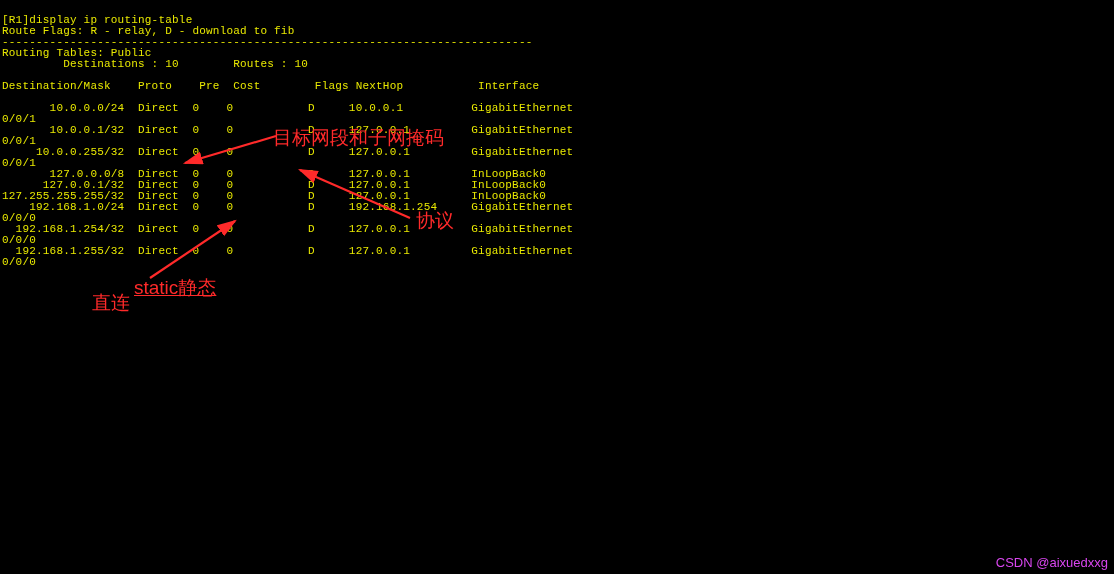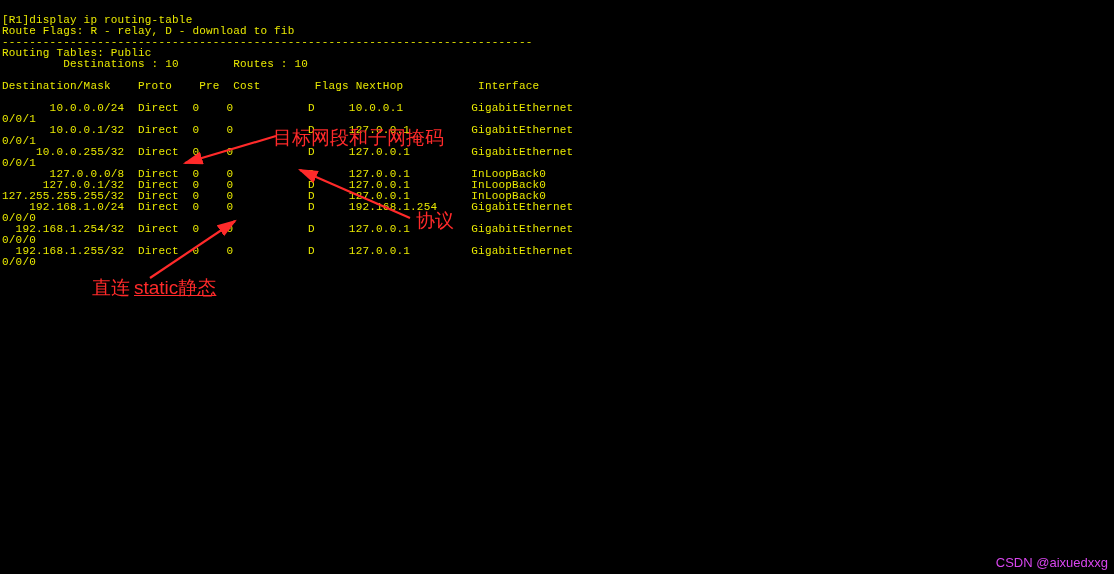--- a/index.html
+++ b/index.html
@@ -64,21 +64,21 @@
     192.168.1.0/24  Direct  0    0           D     192.168.1.254     GigabitEthernet
 0/0/0
   192.168.1.254/32  Direct  0    0           D     127.0.0.1         GigabitEthernet
 0/0/0
   192.168.1.255/32  Direct  0    0           D     127.0.0.1         GigabitEthernet
 0/0/0
 </pre>
 
 <div class="ann" style="left:273px;top:125px;">目标网段和子网掩码</div>
 <div class="ann" style="left:416px;top:208px;text-align:right;">协议</div>
-<div class="ann" style="left:92px;top:275px;">直连</div>
+<div class="ann" style="left:92px;top:290px;">直连</div>
 <div class="ann" style="left:134px;top:275px;text-decoration:underline;">static静态</div>
 
 <svg class="arrows">
   <defs>
     <marker id="ah" markerWidth="10" markerHeight="10" refX="8" refY="3" orient="auto">
       <path d="M0,0 L9,3 L0,6 Z" fill="#ff2a2a"></path>
     </marker>
   </defs>
 
   <line x1="276" y1="136" x2="185" y2="163" stroke="#ff2a2a" stroke-width="2.2" marker-end="url(#ah)"></line>

